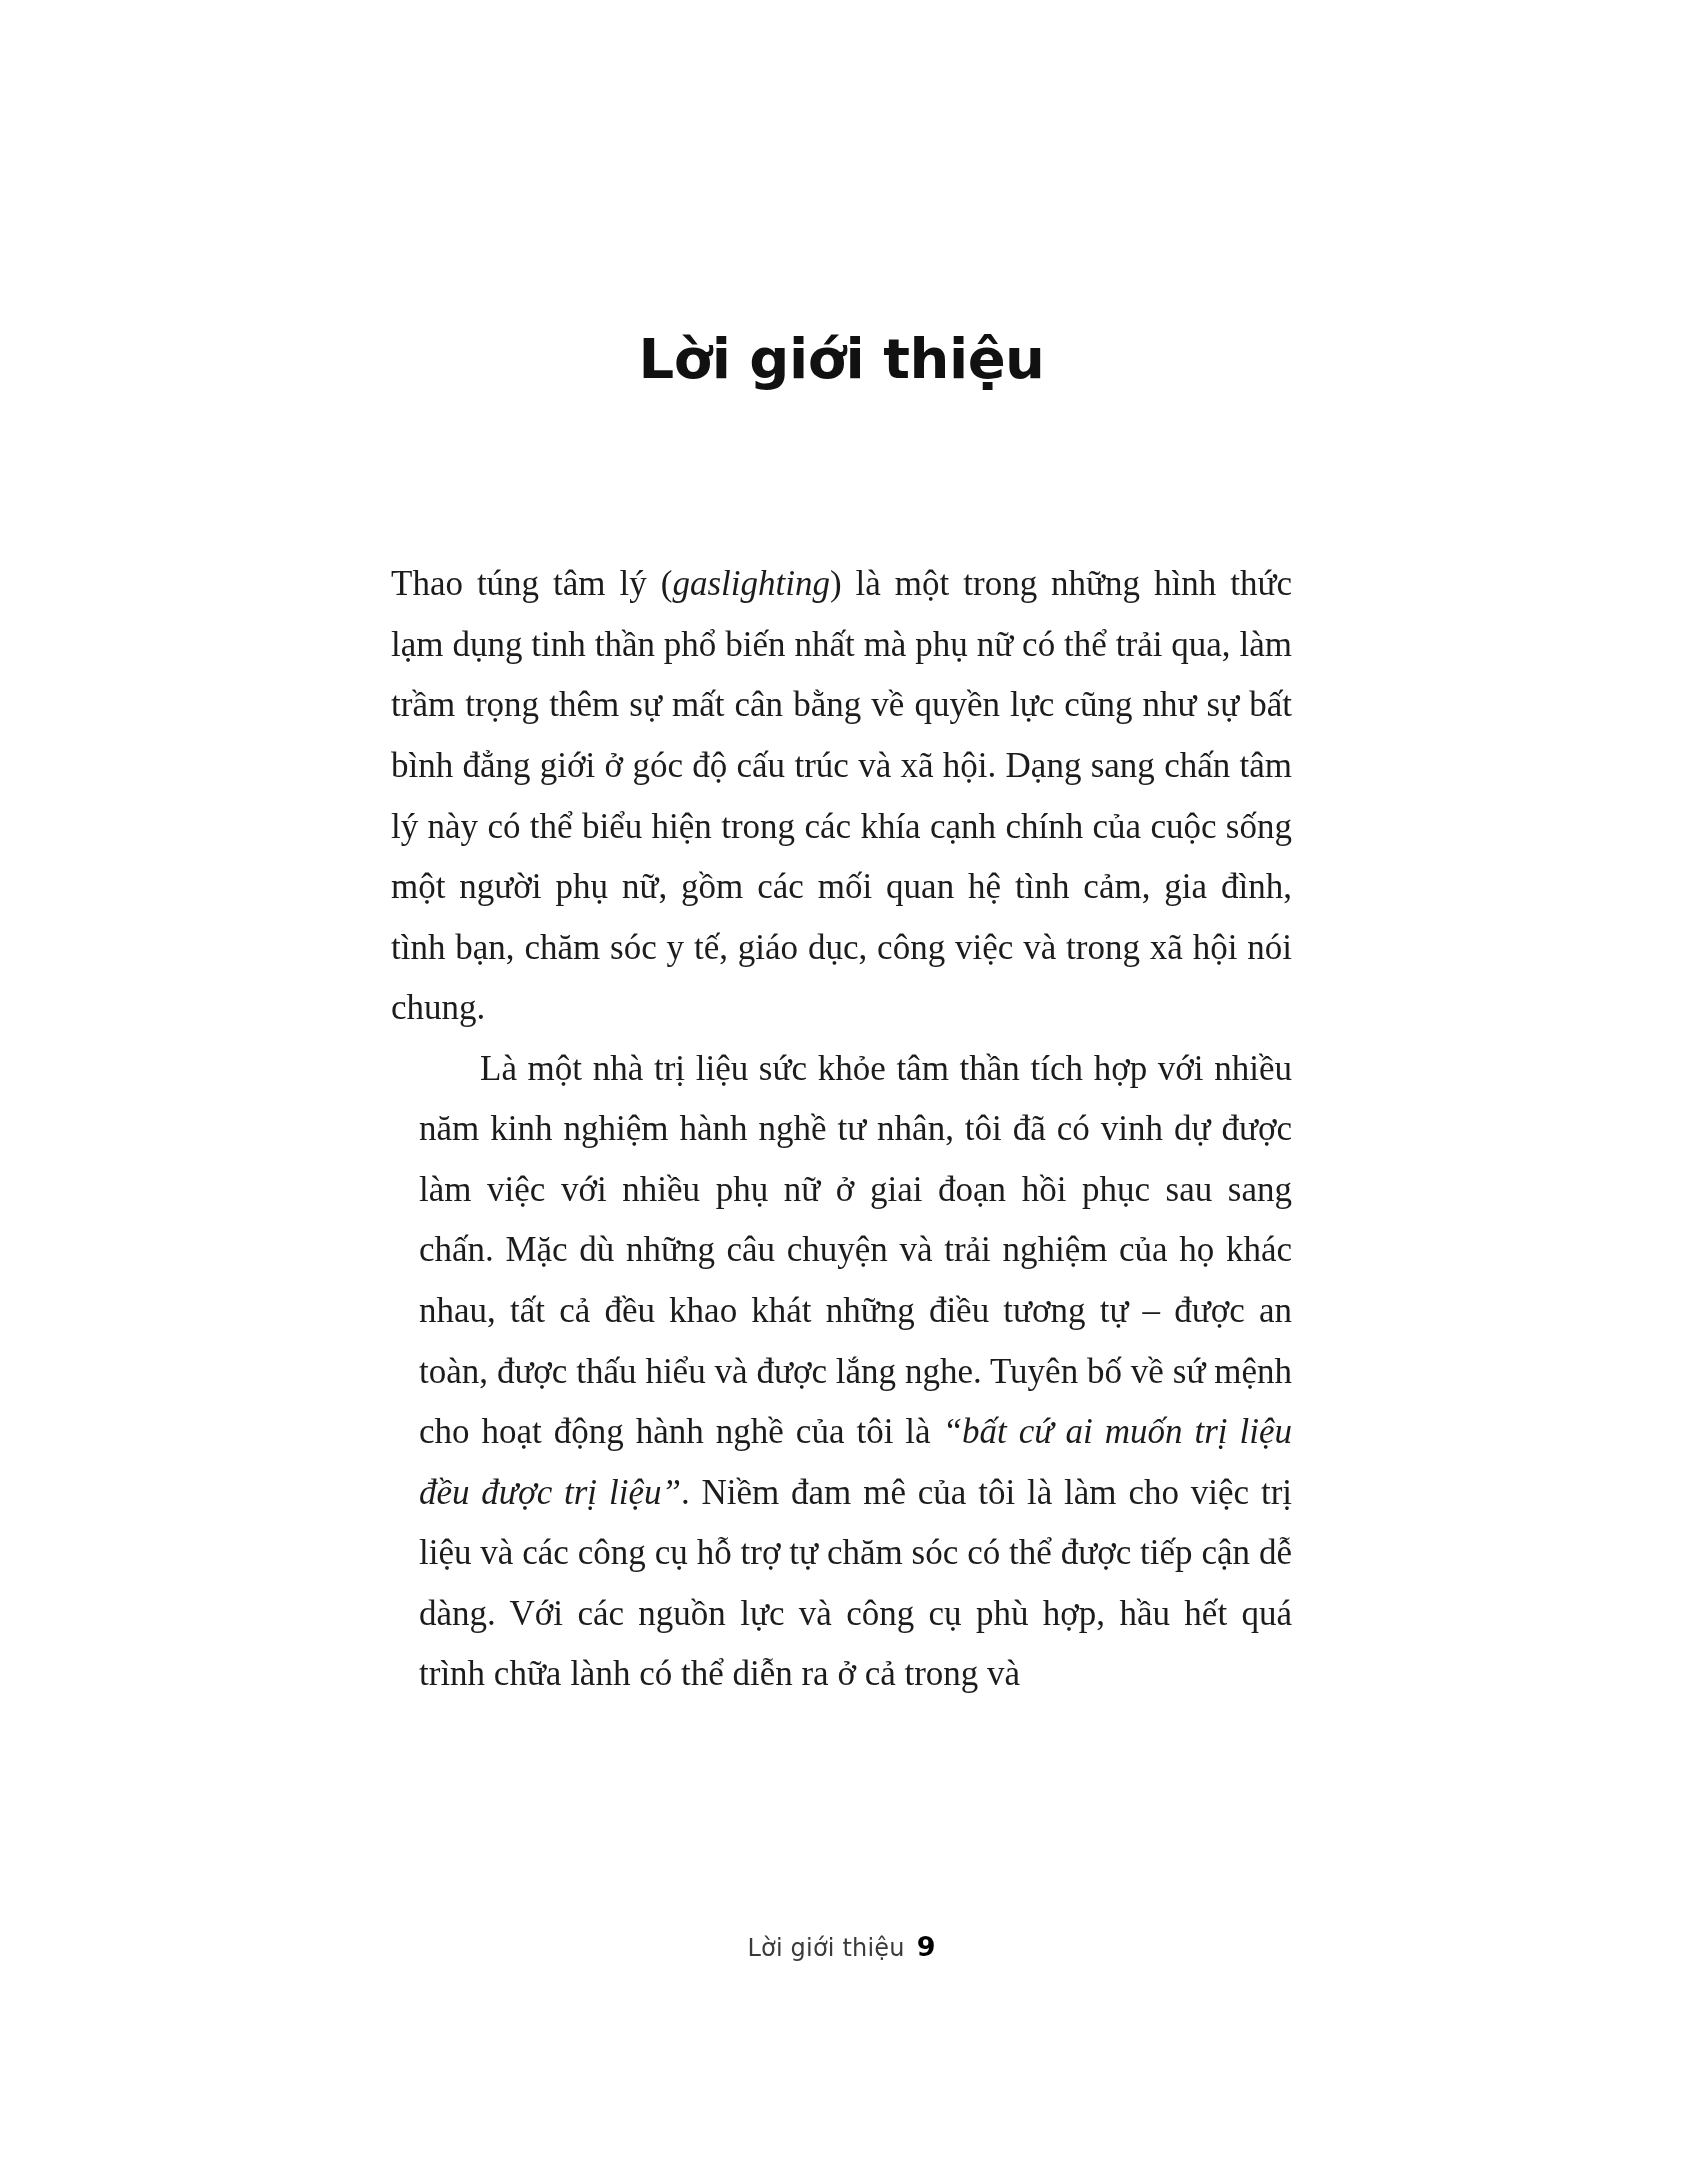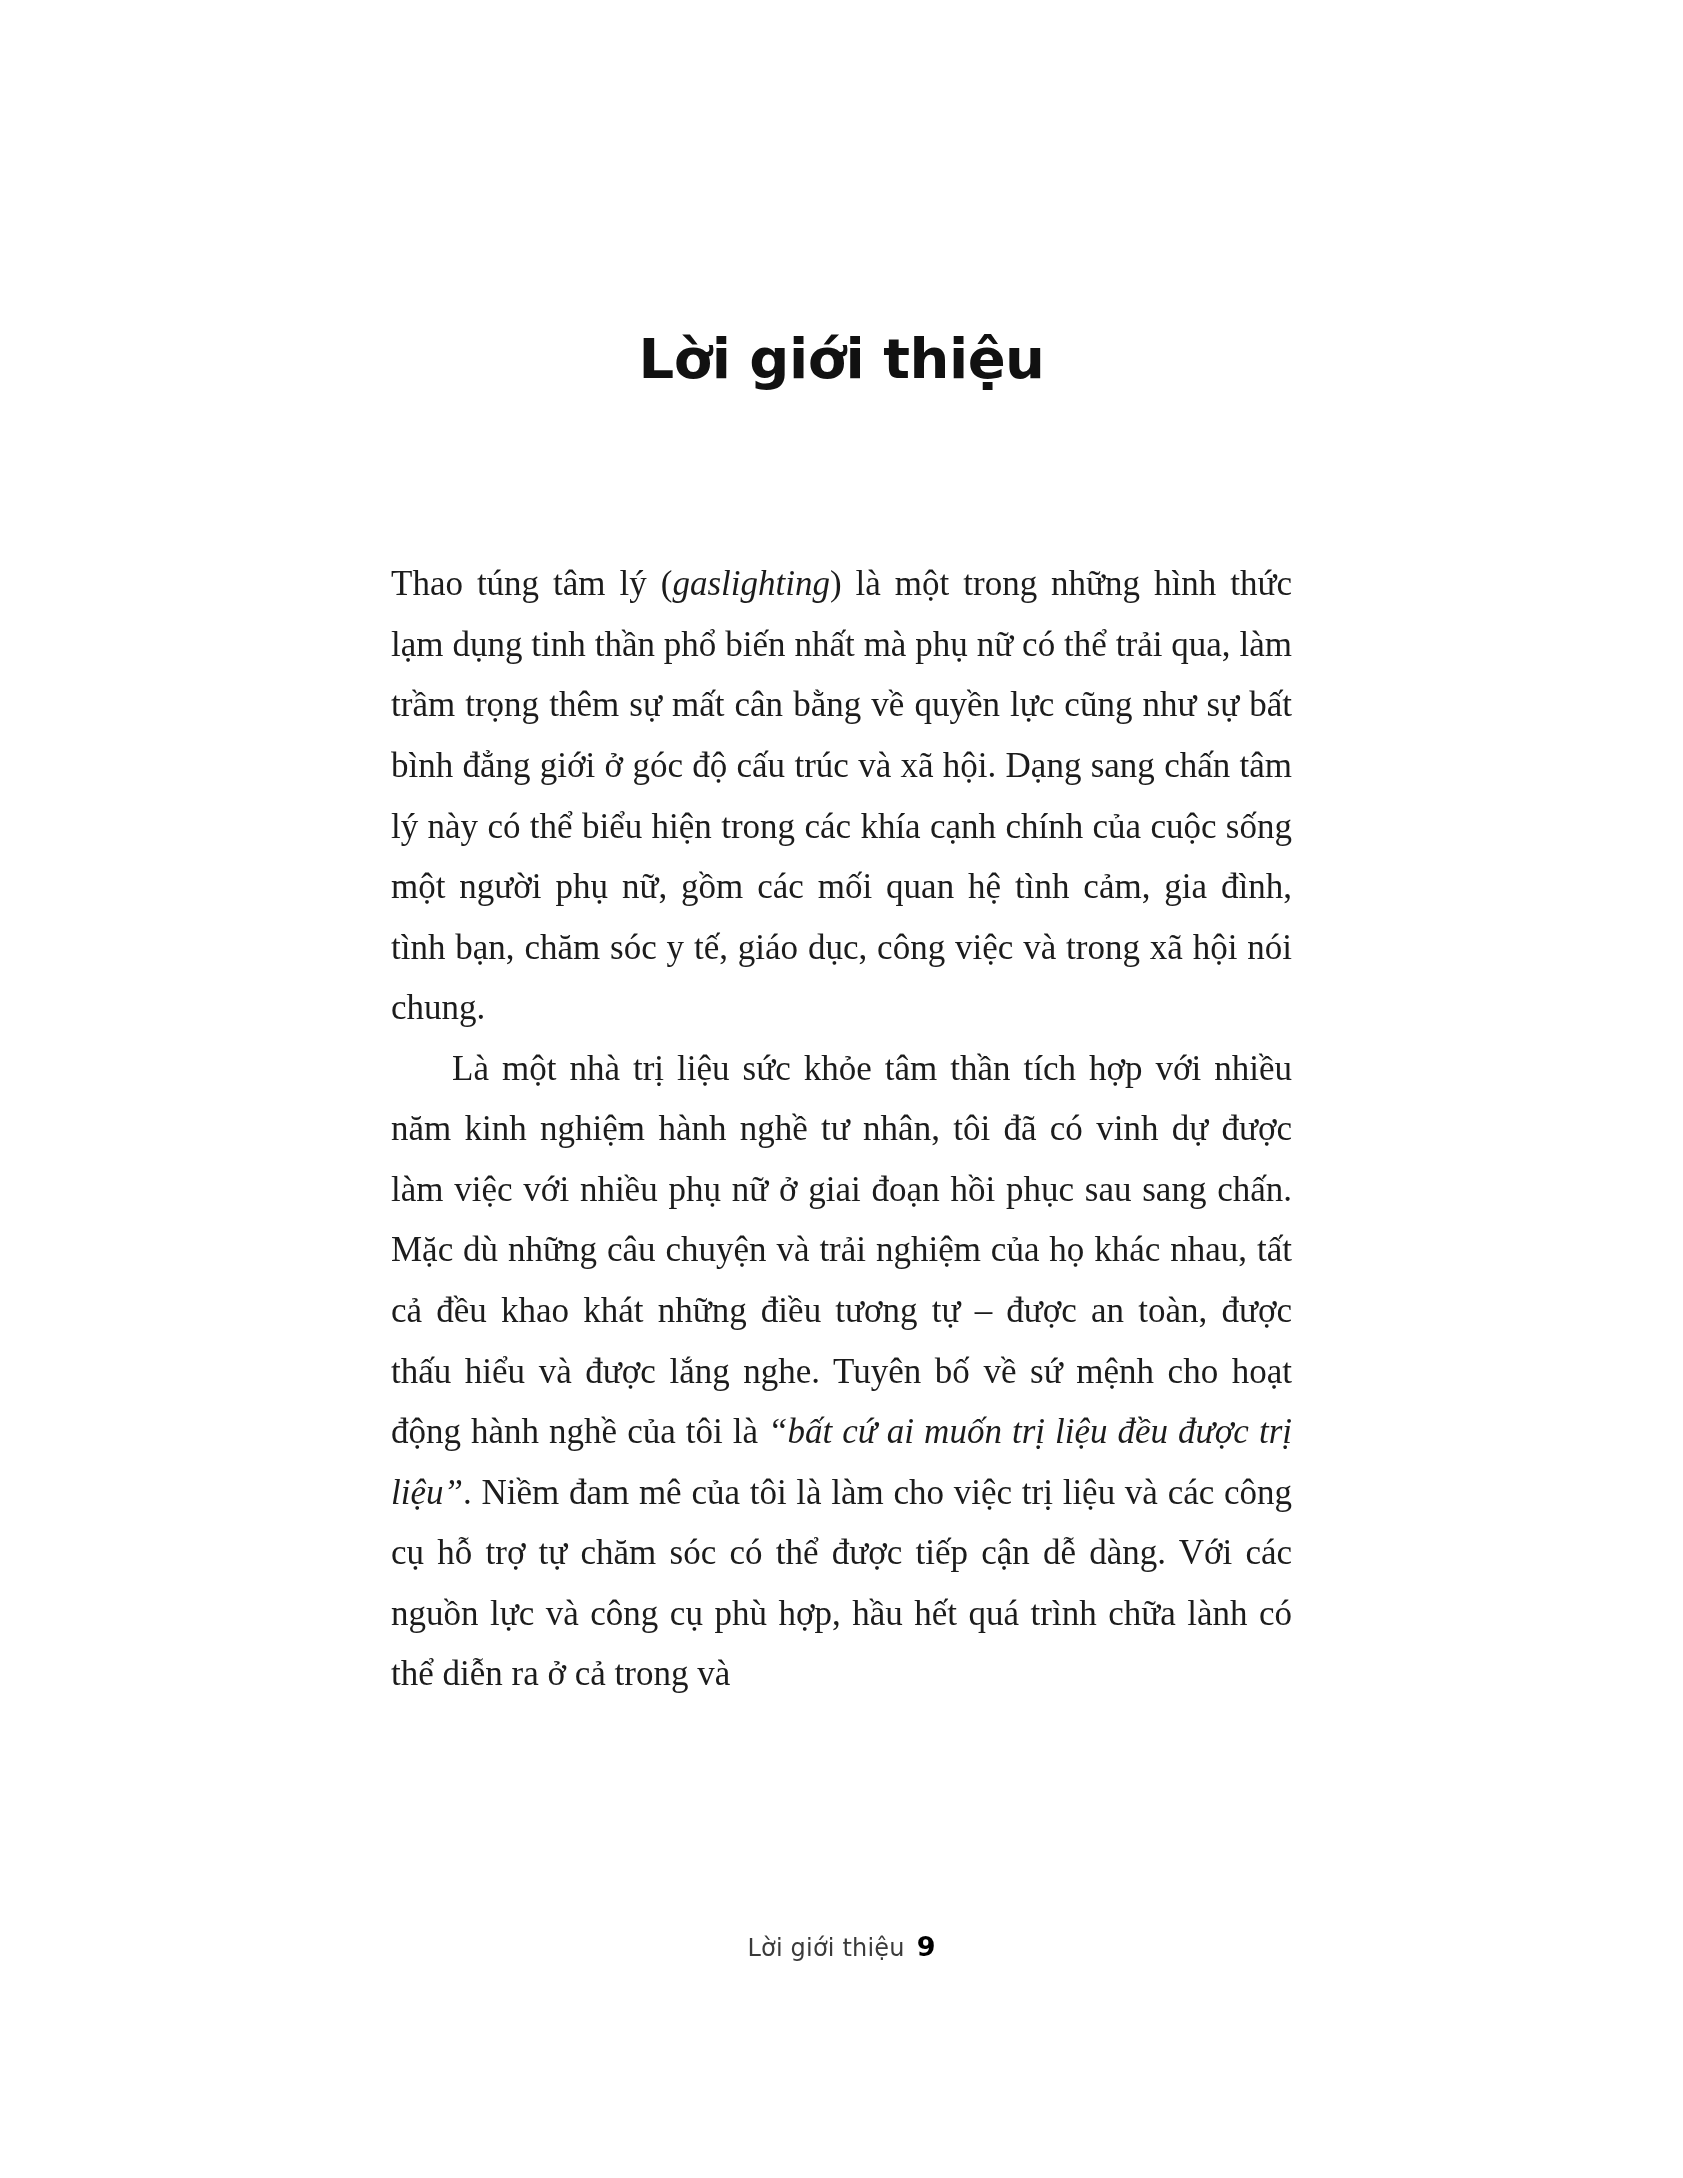--- a/index.html
+++ b/index.html
@@ -50,20 +50,21 @@
     text-align: justify;
     color: #1c1c1c;
   }
 
   .body-text p {
     margin: 0;
   }
 
   .body-text p.indented {
     text-indent: 61px;
+    margin-left: 28px;
   }
 
   .body-text i {
     font-style: italic;
   }
 
   .footer {
     position: absolute;
     left: 391px;
     top: 1931px;

